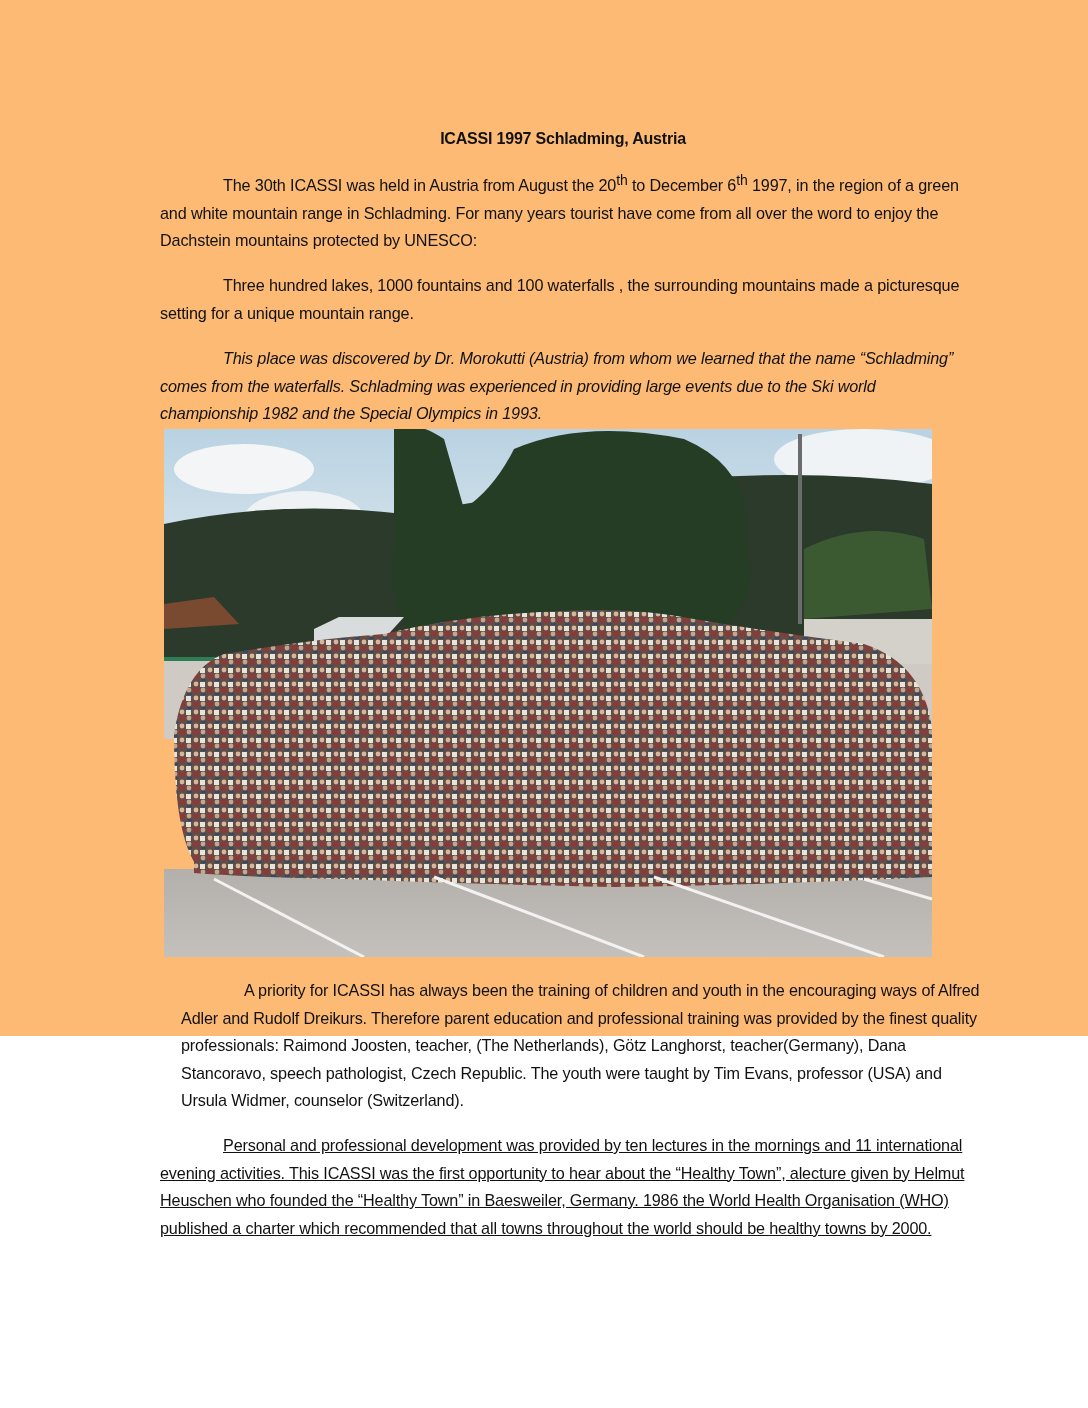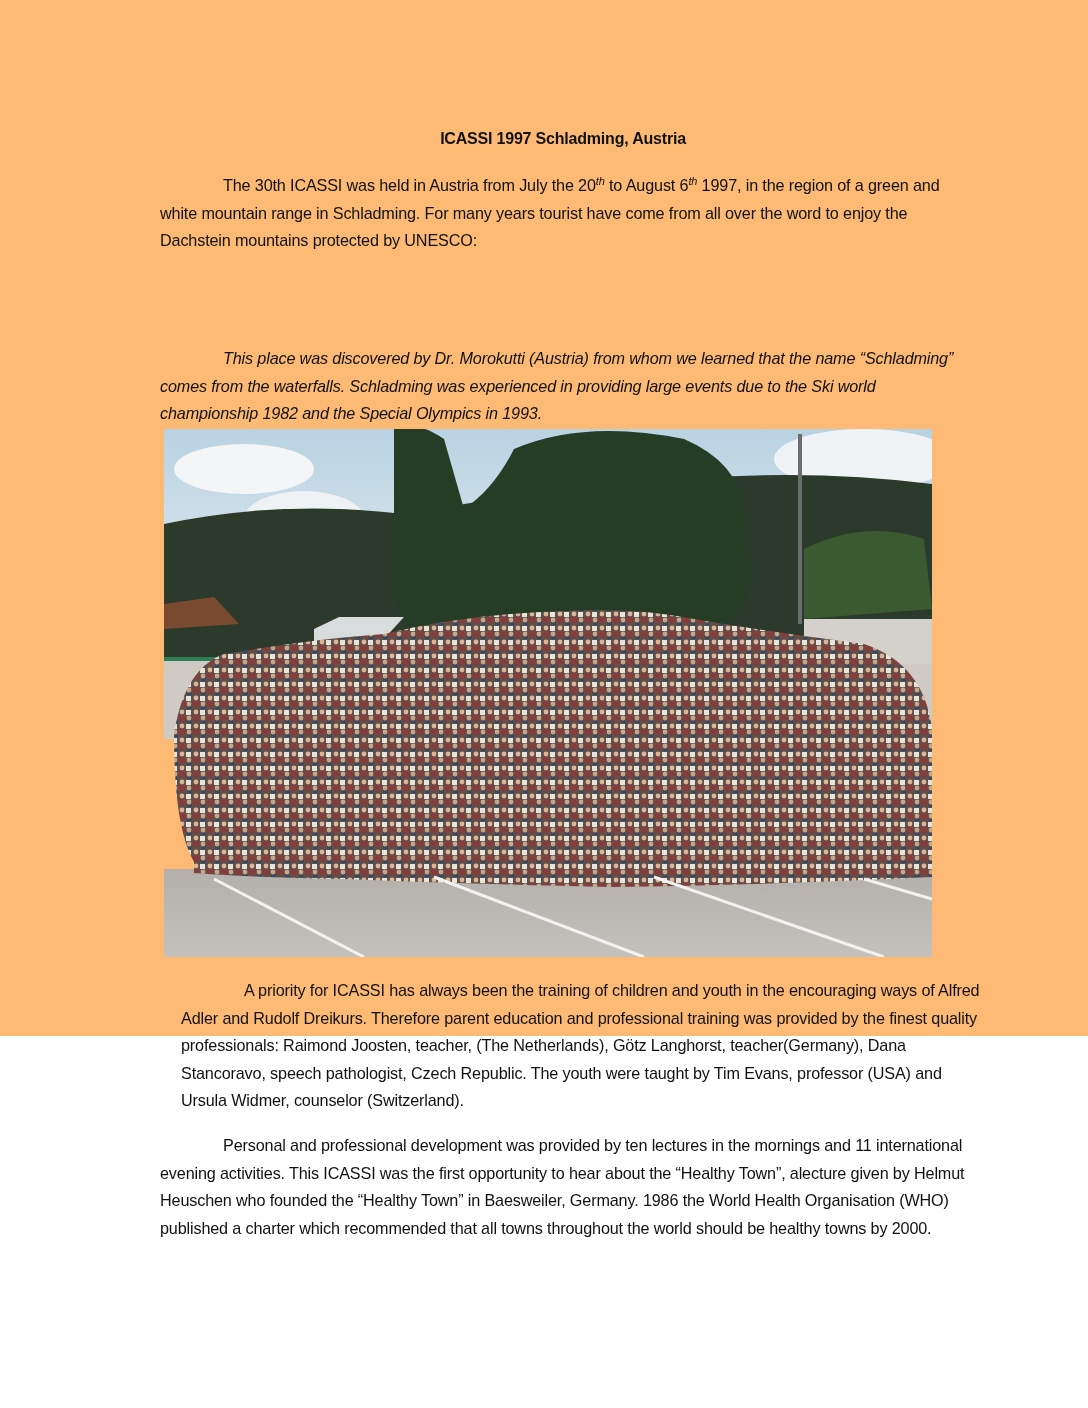--- a/index.html
+++ b/index.html
@@ -37,46 +37,47 @@
       width: 810px;
       font-size: 16.2px;
       line-height: 27.5px;
       letter-spacing: -0.15px;
       margin: 0;
     }
     .para .indent {
       display: inline-block;
       width: 63px;
     }
-    sup { font-size: 11px; line-height: 0; font-style: italic; }
+    sup { font-size: 14px; line-height: 0; }
     #p1 { top: 172px; }
     #p2 { top: 272px; }
     #p3 { top: 345px; font-style: italic; }
     #p4 { top: 977px; margin-left: 21px; }
-    #p5 { top: 1132px; }
+    #p5 { top: 1132px; text-decoration: underline; }
 
     .photo {
       position: absolute;
       left: 164px;
       top: 429px;
       width: 768px;
       height: 528px;
       overflow: hidden;
     }
     .photo svg { display: block; }
   </style>
 </head>
 <body>
 
 <div class="page">
 
   <div class="title">ICASSI 1997  Schladming, Austria</div>
 
-  <p class="para" id="p1"><span class="indent"></span><span>The 30th ICASSI was held in Austria from July the 20</span><sup>th</sup><span> to August 6</span><sup>th</sup><span> 1997,  in the region of a green and white mountain range in Schladming. For many years tourist have come from all over the word to enjoy the Dachstein mountains protected by UNESCO:</span></p>
+  <p class="para" id="p1"><span class="indent"></span><span>The 30th ICASSI was held in Austria from August the 20</span><sup>th</sup><span> to December 6</span><sup>th</sup><span> 1997,  in the region of a green and white mountain range in Schladming. For many years tourist have come from all over the word to enjoy the Dachstein mountains protected by UNESCO:</span></p>
 
+  <p class="para" id="p2"><span class="indent"></span><span>Three hundred lakes, 1000 fountains and 100 waterfalls , the surrounding mountains made a picturesque setting for a unique mountain range.</span></p>
 
   <p class="para" id="p3"><span class="indent"></span><span>This place was discovered by Dr. Morokutti (Austria) from whom we learned that the name “Schladming” comes from the waterfalls. Schladming was experienced in providing large events due to the Ski world championship 1982 and the Special Olympics in 1993.</span></p>
 
   <div class="photo">
     <svg width="768" height="528" viewBox="0 0 768 528">
       <defs>
         <linearGradient id="skyg" x1="0" y1="0" x2="0" y2="1">
           <stop offset="0" stop-color="#b9d2e2"></stop>
           <stop offset="1" stop-color="#e3ecf0"></stop>
         </linearGradient>

